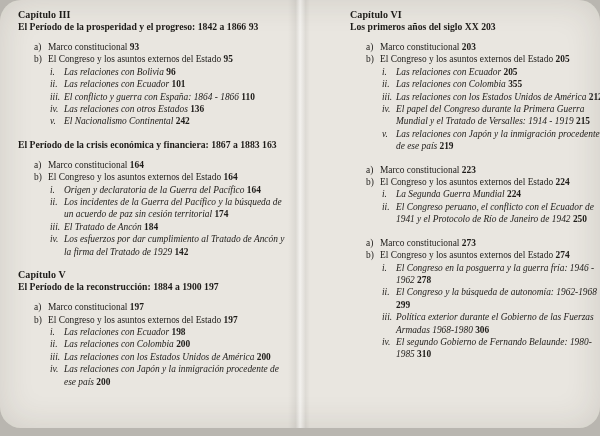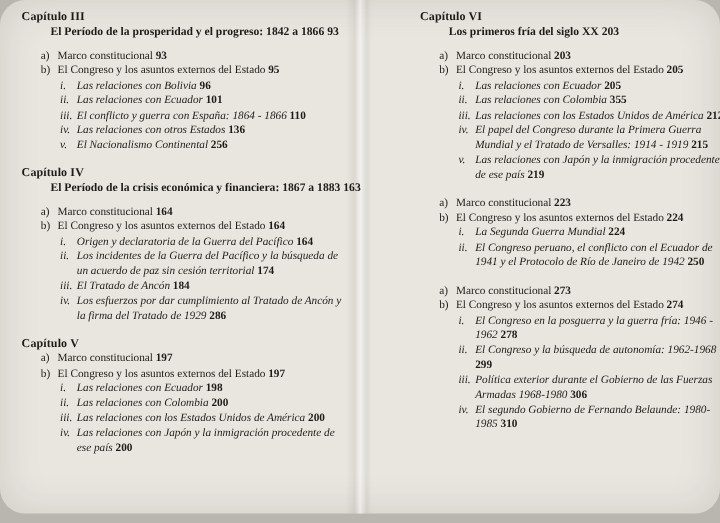--- a/index.html
+++ b/index.html
@@ -18,21 +18,21 @@
   .gutter{
     position:absolute;left:288px;top:0;width:22px;height:436px;
     background:linear-gradient(90deg, rgba(0,0,0,0) 0%, rgba(0,0,0,0.06) 35%, rgba(255,255,255,0.45) 55%, rgba(0,0,0,0.05) 80%, rgba(0,0,0,0) 100%);
     pointer-events:none;
   }
   .page{position:absolute;top:0;width:300px;height:436px;box-sizing:border-box;}
   .page.left{left:0;padding:9px 12px 0 18px;}
   .page.right{left:316px;padding:9px 8px 0 34px;}
   .chapter{margin-bottom:11px;}
   .chap-label{font-weight:bold;font-size:10px;line-height:12px;letter-spacing:0.1px;}
-  .chap-title{font-weight:bold;font-size:9.7px;line-height:12px;margin-bottom:8px;margin-left:24px;}
+  .chap-title{font-weight:bold;font-size:9.7px;line-height:12px;margin-bottom:8px;}
   .chap-title.nw{white-space:nowrap;}
   .item{position:relative;font-size:9.4px;line-height:12.4px;}
   .l1{padding-left:30px;}
   .l1 .marker{position:absolute;left:16px;}
   .l2{padding-left:46px;font-style:italic;}
   .l2 .marker{position:absolute;left:32px;font-style:italic;}
   .pg{font-weight:bold;font-style:normal;}
 </style>
 </head>
 <body>
@@ -44,51 +44,51 @@
 
     <section class="chapter">
       <div class="chap-label">Capítulo III</div>
       <div class="chap-title nw"><span>El Período de la prosperidad y el progreso: 1842 a 1866</span> <span class="pg">93</span></div>
       <div class="item l1"><span class="marker">a)</span><span class="txt">Marco constitucional</span> <span class="pg">93</span></div>
       <div class="item l1"><span class="marker">b)</span><span class="txt">El Congreso y los asuntos externos del Estado</span> <span class="pg">95</span></div>
       <div class="item l2"><span class="marker">i.</span><span class="txt">Las relaciones con Bolivia</span> <span class="pg">96</span></div>
       <div class="item l2"><span class="marker">ii.</span><span class="txt">Las relaciones con Ecuador</span> <span class="pg">101</span></div>
       <div class="item l2"><span class="marker">iii.</span><span class="txt">El conflicto y guerra con España: 1864 - 1866</span> <span class="pg">110</span></div>
       <div class="item l2"><span class="marker">iv.</span><span class="txt">Las relaciones con otros Estados</span> <span class="pg">136</span></div>
-      <div class="item l2"><span class="marker">v.</span><span class="txt">El Nacionalismo Continental</span> <span class="pg">256</span></div>
+      <div class="item l2"><span class="marker">v.</span><span class="txt">El Nacionalismo Continental</span> <span class="pg">242</span></div>
     </section>
 
     <section class="chapter">
-      <div class="chap-label">Capítulo IV</div>
       <div class="chap-title nw"><span>El Período de la crisis económica y financiera: 1867 a 1883</span> <span class="pg">163</span></div>
       <div class="item l1"><span class="marker">a)</span><span class="txt">Marco constitucional</span> <span class="pg">164</span></div>
       <div class="item l1"><span class="marker">b)</span><span class="txt">El Congreso y los asuntos externos del Estado</span> <span class="pg">164</span></div>
       <div class="item l2"><span class="marker">i.</span><span class="txt">Origen y declaratoria de la Guerra del Pacífico</span> <span class="pg">164</span></div>
       <div class="item l2"><span class="marker">ii.</span><span class="txt">Los incidentes de la Guerra del Pacífico y la búsqueda de un acuerdo de paz sin cesión territorial</span> <span class="pg">174</span></div>
       <div class="item l2"><span class="marker">iii.</span><span class="txt">El Tratado de Ancón</span> <span class="pg">184</span></div>
-      <div class="item l2"><span class="marker">iv.</span><span class="txt">Los esfuerzos por dar cumplimiento al Tratado de Ancón y la firma del Tratado de 1929</span> <span class="pg">286</span></div>
+      <div class="item l2"><span class="marker">iv.</span><span class="txt">Los esfuerzos por dar cumplimiento al Tratado de Ancón y la firma del Tratado de 1929</span> <span class="pg">142</span></div>
     </section>
 
     <section class="chapter">
       <div class="chap-label">Capítulo V</div>
+      <div class="chap-title nw"><span>El Período de la reconstrucción: 1884 a 1900</span> <span class="pg">197</span></div>
       <div class="item l1"><span class="marker">a)</span><span class="txt">Marco constitucional</span> <span class="pg">197</span></div>
       <div class="item l1"><span class="marker">b)</span><span class="txt">El Congreso y los asuntos externos del Estado</span> <span class="pg">197</span></div>
       <div class="item l2"><span class="marker">i.</span><span class="txt">Las relaciones con Ecuador</span> <span class="pg">198</span></div>
       <div class="item l2"><span class="marker">ii.</span><span class="txt">Las relaciones con Colombia</span> <span class="pg">200</span></div>
       <div class="item l2"><span class="marker">iii.</span><span class="txt">Las relaciones con los Estados Unidos de América</span> <span class="pg">200</span></div>
       <div class="item l2"><span class="marker">iv.</span><span class="txt">Las relaciones con Japón y la inmigración procedente de ese país</span> <span class="pg">200</span></div>
     </section>
 
   </div>
 
   <div class="page right">
 
     <section class="chapter">
       <div class="chap-label">Capítulo VI</div>
-      <div class="chap-title nw"><span>Los primeros fría del siglo XX</span> <span class="pg">203</span></div>
+      <div class="chap-title nw"><span>Los primeros años del siglo XX</span> <span class="pg">203</span></div>
       <div class="item l1"><span class="marker">a)</span><span class="txt">Marco constitucional</span> <span class="pg">203</span></div>
       <div class="item l1"><span class="marker">b)</span><span class="txt">El Congreso y los asuntos externos del Estado</span> <span class="pg">205</span></div>
       <div class="item l2"><span class="marker">i.</span><span class="txt">Las relaciones con Ecuador</span> <span class="pg">205</span></div>
       <div class="item l2"><span class="marker">ii.</span><span class="txt">Las relaciones con Colombia</span> <span class="pg">355</span></div>
       <div class="item l2"><span class="marker">iii.</span><span class="txt">Las relaciones con los Estados Unidos de América</span> <span class="pg">212</span></div>
       <div class="item l2"><span class="marker">iv.</span><span class="txt">El papel del Congreso durante la Primera Guerra Mundial y el Tratado de Versalles: 1914 - 1919</span> <span class="pg">215</span></div>
       <div class="item l2"><span class="marker">v.</span><span class="txt">Las relaciones con Japón y la inmigración procedente de ese país</span> <span class="pg">219</span></div>
     </section>
 
     <section class="chapter">

